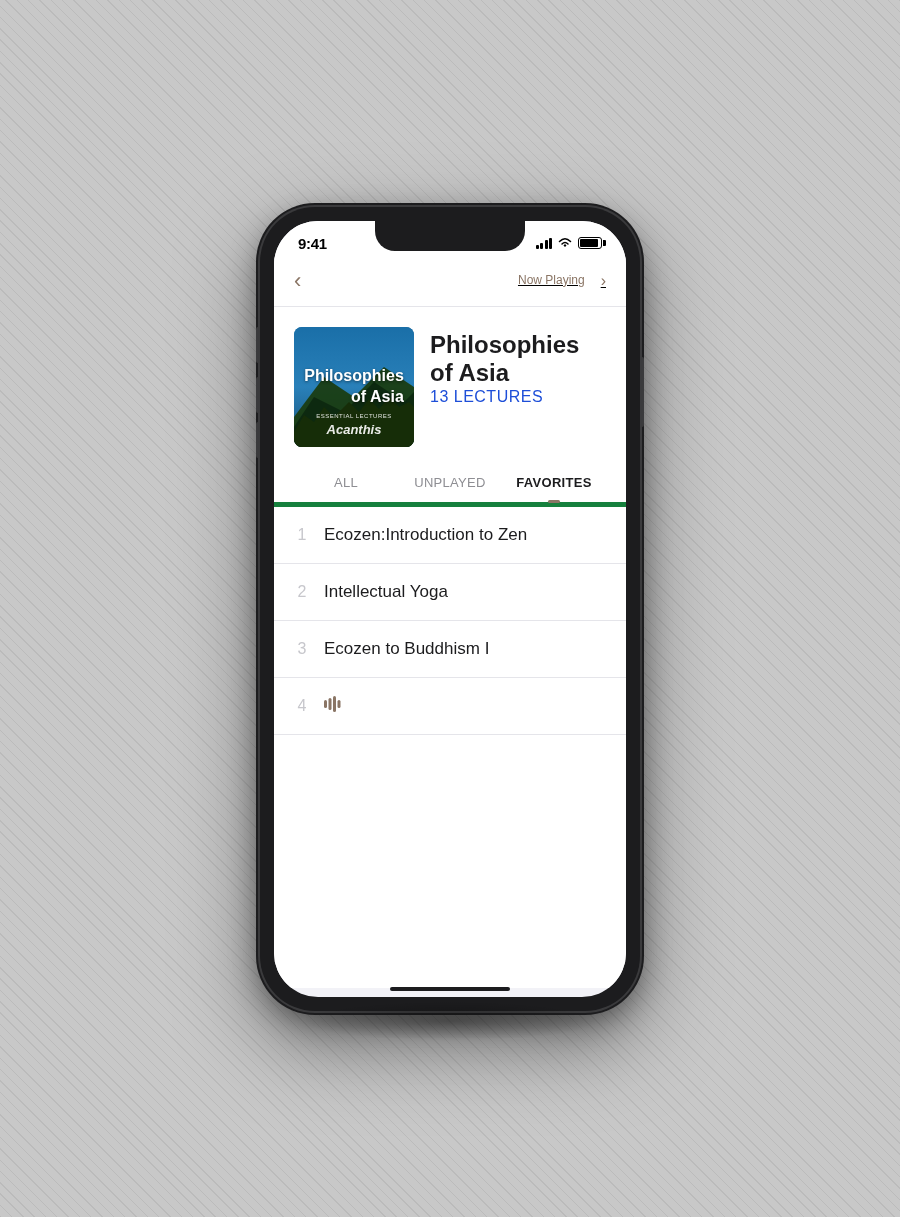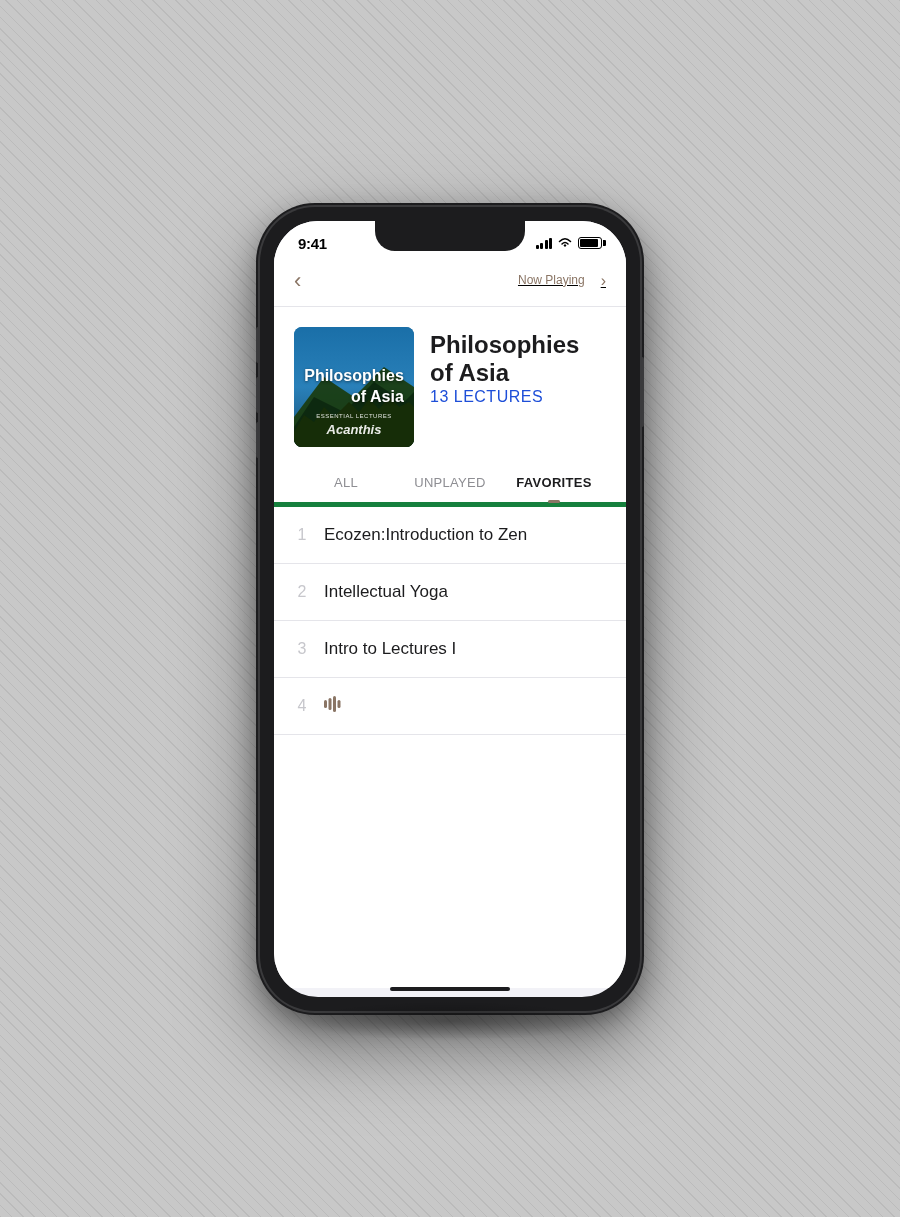--- a/index.html
+++ b/index.html
@@ -425,21 +425,21 @@
           <div class="lecture-item">
             <span class="lecture-number">1</span>
             <span class="lecture-title">Ecozen:Introduction to Zen</span>
           </div>
           <div class="lecture-item">
             <span class="lecture-number">2</span>
             <span class="lecture-title">Intellectual Yoga</span>
           </div>
           <div class="lecture-item">
             <span class="lecture-number">3</span>
-            <span class="lecture-title">Intro to Lectures I</span>
+            <span class="lecture-title">Ecozen to Buddhism I</span>
           </div>
           <div class="lecture-item">
             <span class="lecture-number">4</span>
             <span class="lecture-playing-icon">
               <svg width="18" height="16" viewBox="0 0 18 16" fill="none">
                 <rect x="0" y="4" width="3" height="8" rx="1.5" fill="#8a7565"></rect>
                 <rect x="4.5" y="2" width="3" height="12" rx="1.5" fill="#8a7565"></rect>
                 <rect x="9" y="0" width="3" height="16" rx="1.5" fill="#8a7565"></rect>
                 <rect x="13.5" y="4" width="3" height="8" rx="1.5" fill="#8a7565"></rect>
               </svg>

